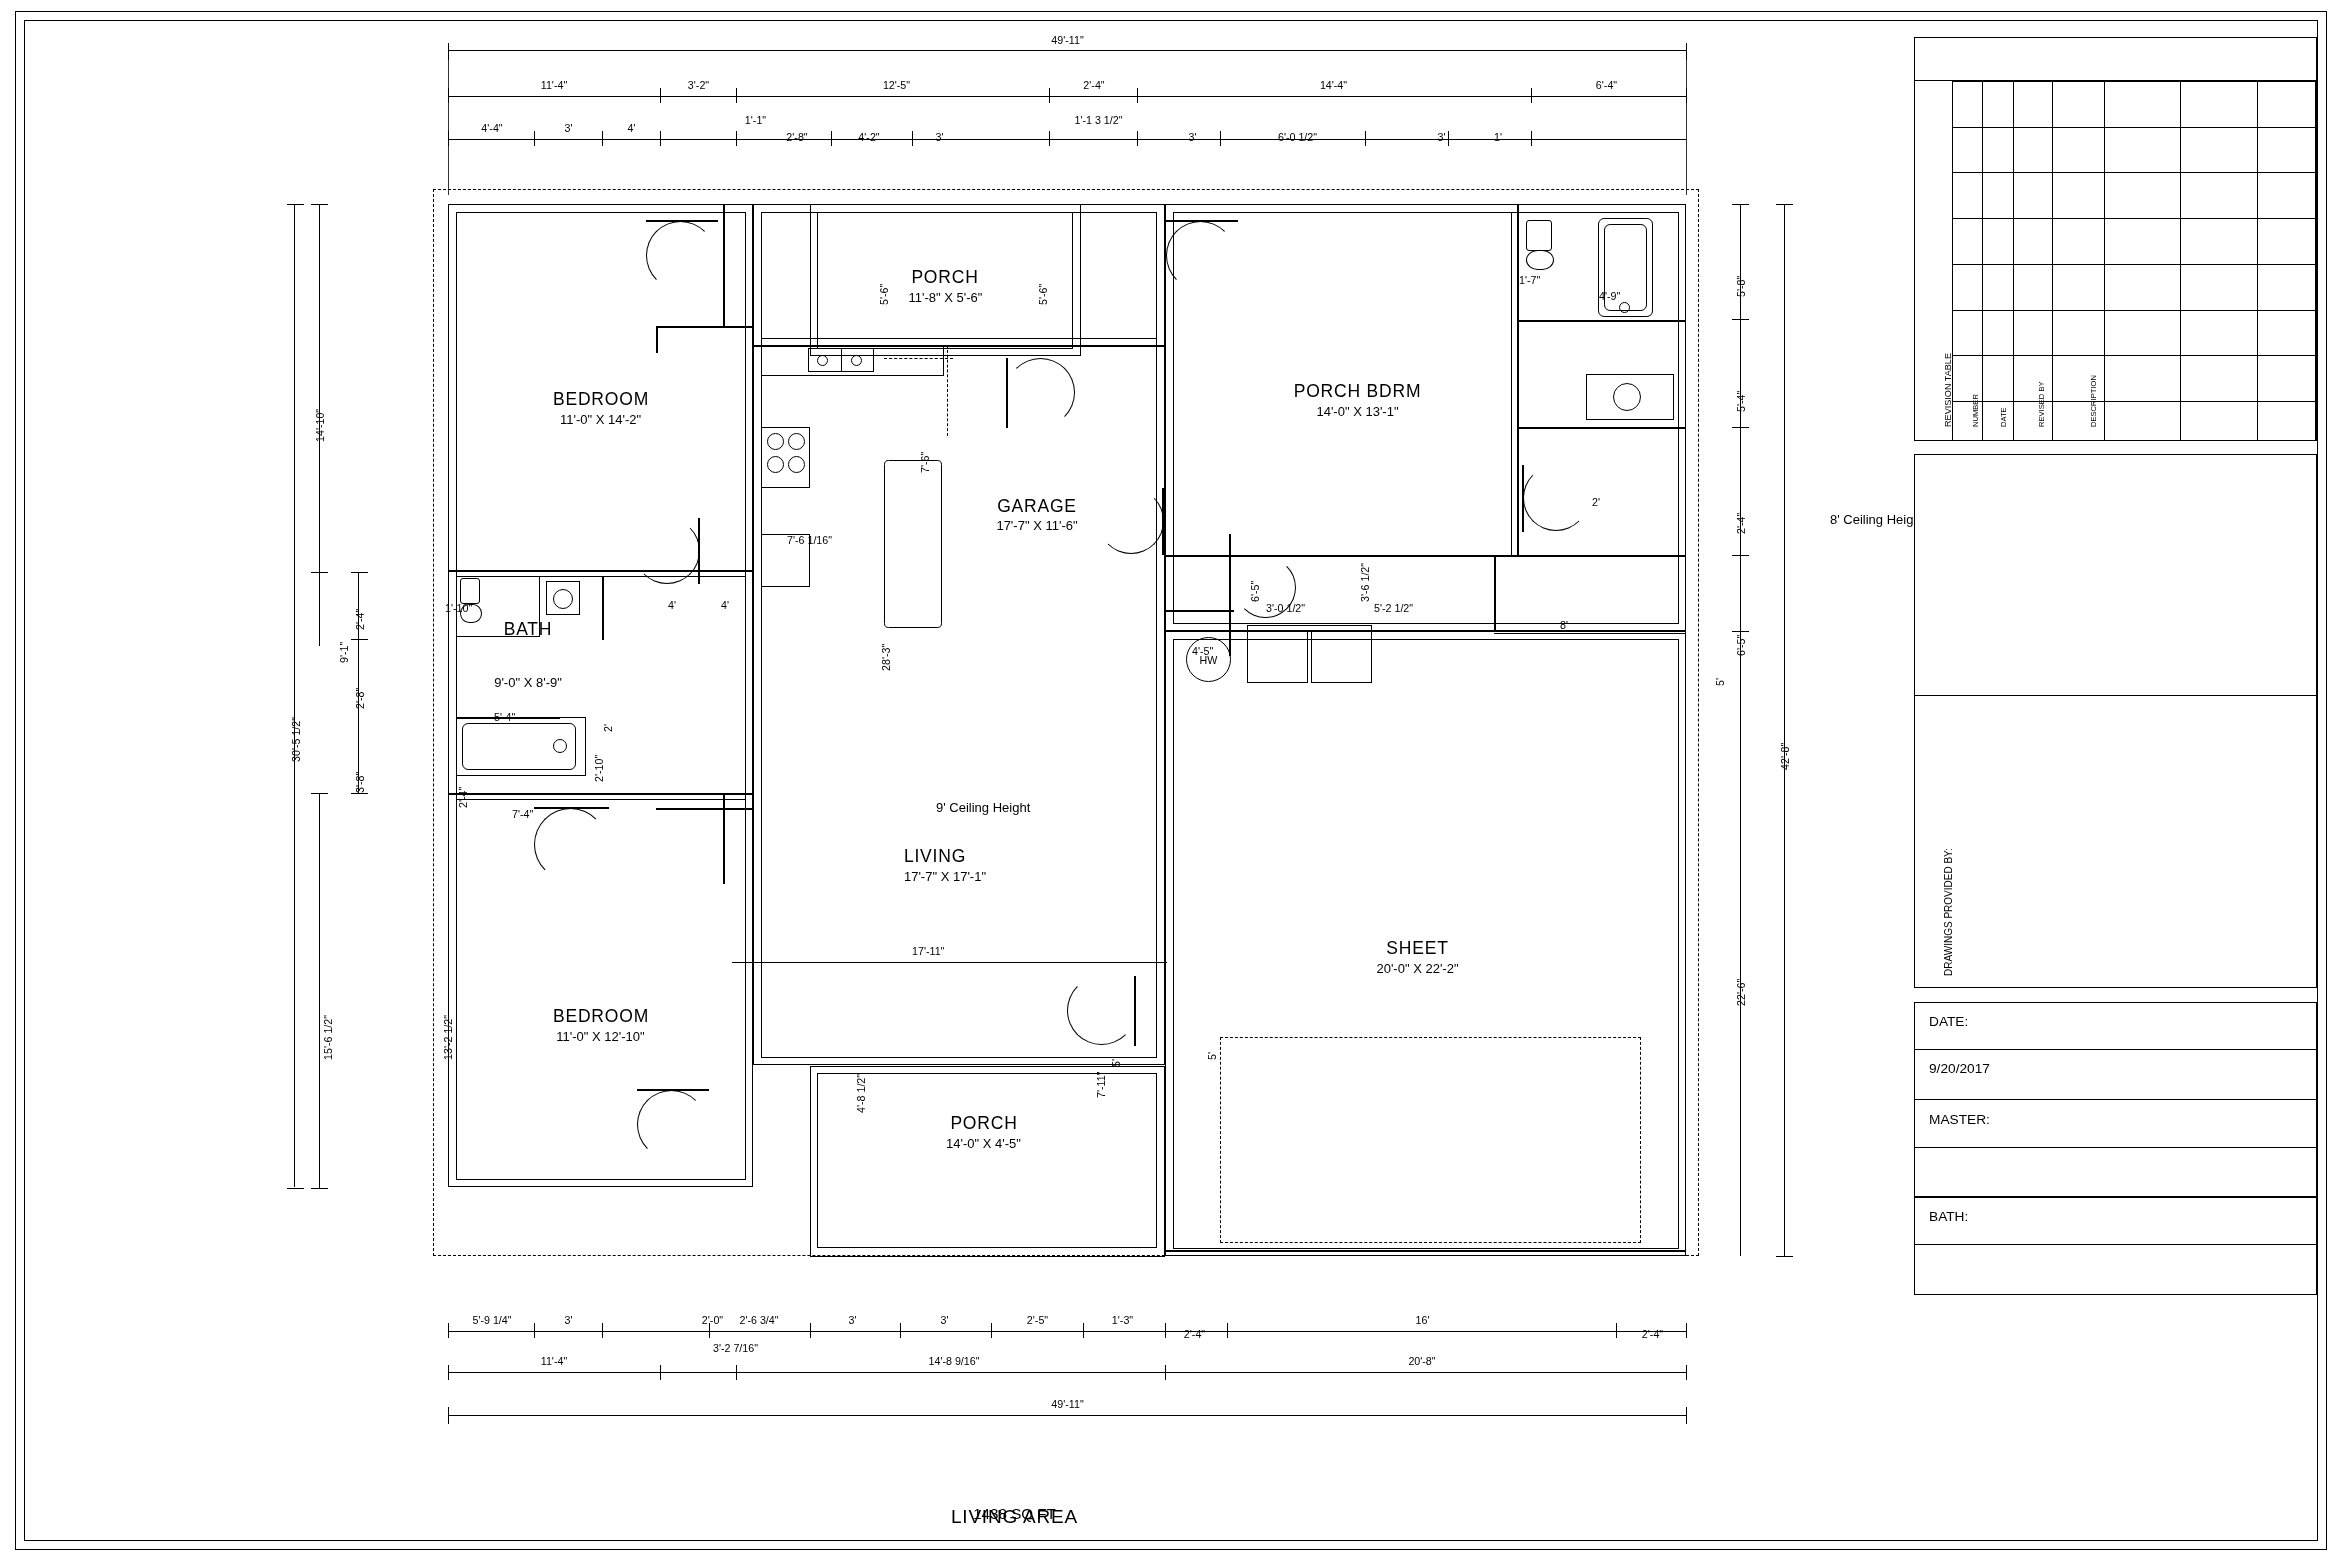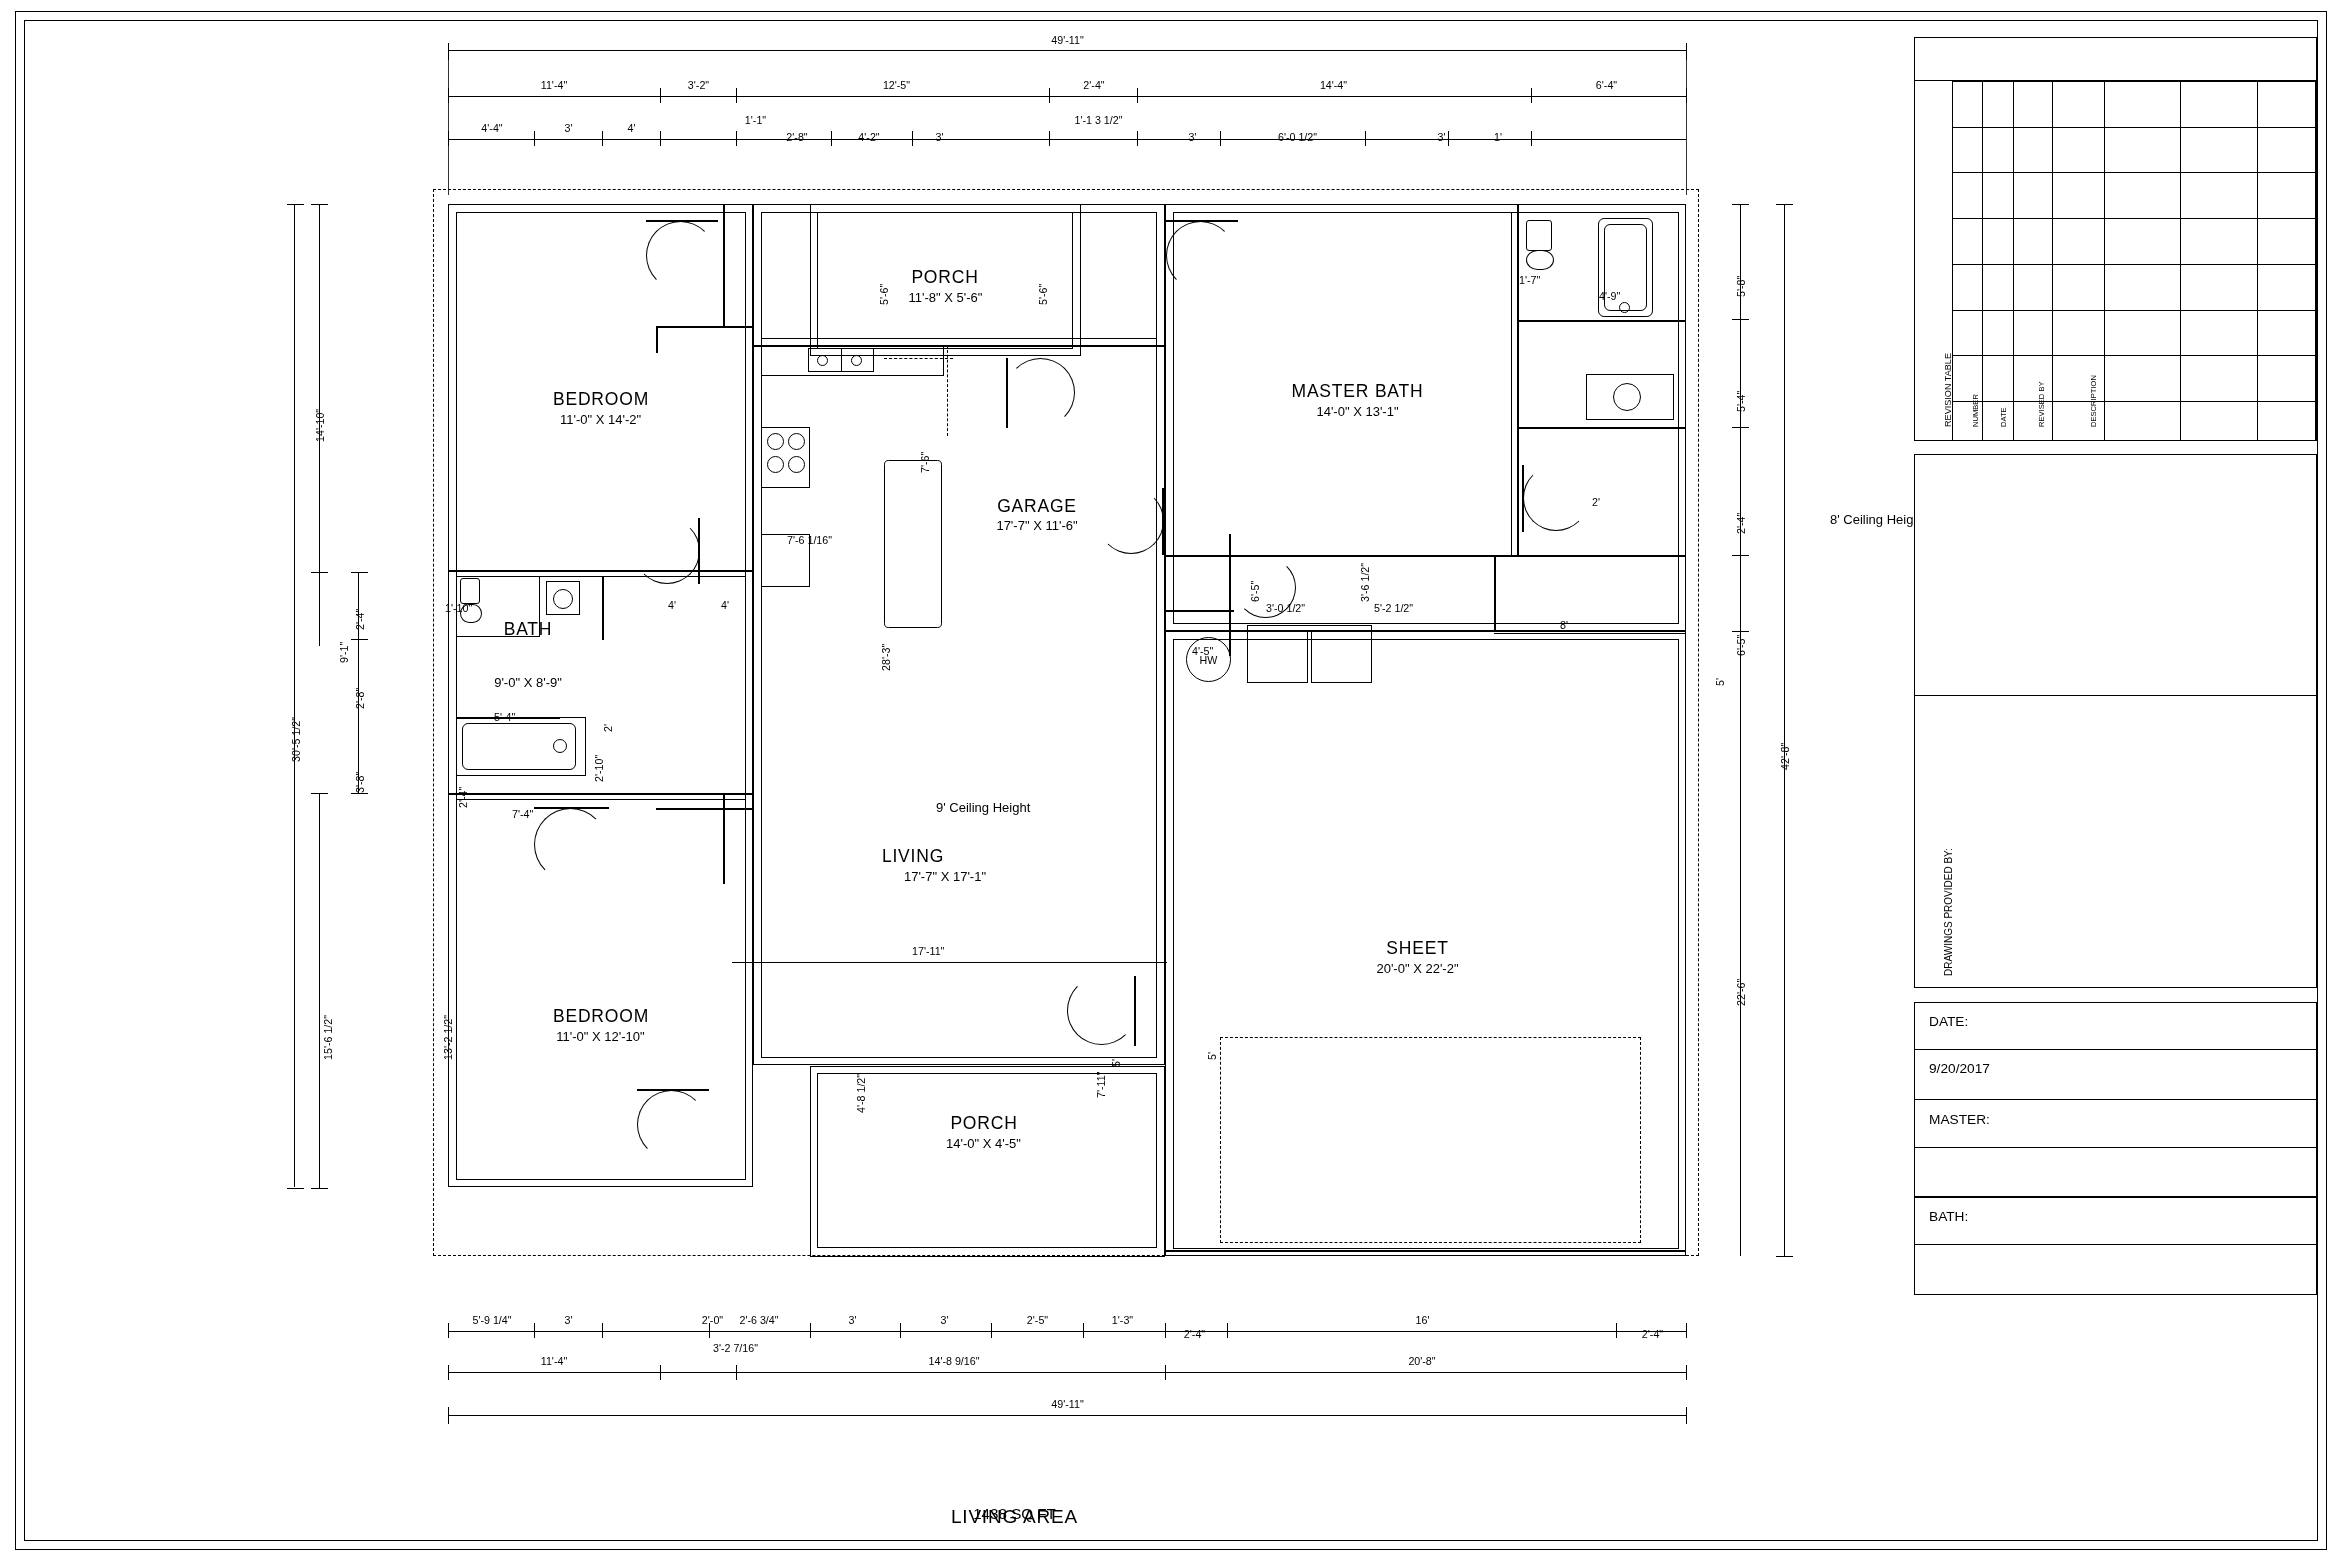--- a/index.html
+++ b/index.html
@@ -169,34 +169,34 @@
   <div class="box" style="left:884px;top:460px;width:58px;height:168px;border-radius:4.6px;"></div>
   <div class="v" style="left:947px;top:345px;height:91px;border-left:0.8px dashed #000;width:0;background:none;"></div>
   <div class="hd" style="left:884px;top:358px;width:69px;"></div>
 
   <div class="lbl room-name" style="left:938px;top:496px;width:198px;">GARAGE</div>
   <div class="lbl room-dim" style="left:938px;top:518px;width:198px;">17'-7" X 11'-6"</div>
 
   <div class="arc" style="left:1006px;top:358px;width:69px;height:69px;border-color:#000 #000 transparent transparent;"></div>
   <div class="v2" style="left:1006px;top:358px;height:70px;"></div>
 
-  <div class="lbl room-name" style="left:829px;top:846px;width:168px;">LIVING</div>
+  <div class="lbl room-name" style="left:851px;top:846px;width:168px;">LIVING</div>
   <div class="lbl room-dim" style="left:846px;top:869px;width:198px;">17'-7" X 17'-1"</div>
   <div class="lbl note" style="left:936px;top:800px;">9' Ceiling Height</div>
 
   <div class="lbl room-name" style="left:517px;top:389px;width:168px;">BEDROOM</div>
   <div class="lbl room-dim" style="left:509px;top:412px;width:183px;">11'-0" X 14'-2"</div>
 
   <div class="lbl room-name" style="left:517px;top:1006px;width:168px;">BEDROOM</div>
   <div class="lbl room-dim" style="left:509px;top:1029px;width:183px;">11'-0" X 12'-10"</div>
 
   <div class="lbl room-name" style="left:467px;top:619px;width:122px;">BATH</div>
   <div class="lbl room-dim" style="left:444px;top:675px;width:168px;">9'-0" X 8'-9"</div>
 
-  <div class="lbl room-name" style="left:1243px;top:381px;width:229px;">MASTER BATH</div>
+  <div class="lbl room-name" style="left:1243px;top:381px;width:229px;">PORCH BDRM</div>
   <div class="lbl room-dim" style="left:1243px;top:404px;width:229px;">14'-0" X 13'-1"</div>
 
   <div class="v2" style="left:1517px;top:204px;height:351px;"></div>
   <div class="v" style="left:1511px;top:212px;height:343px;"></div>
   <div class="h2" style="left:1517px;top:320px;width:169px;"></div>
   <div class="h2" style="left:1517px;top:427px;width:169px;"></div>
 
   <div class="box" style="left:1526px;top:220px;width:26px;height:30.5px;border-radius:3px;"></div>
   <div style="position:absolute;left:1526px;top:250px;width:26px;height:18.3px;border:0.8px solid #000;border-radius:50%/60%;"></div>
   <div class="box" style="left:1598px;top:218px;width:55px;height:99px;border-radius:6.1px;"></div>

